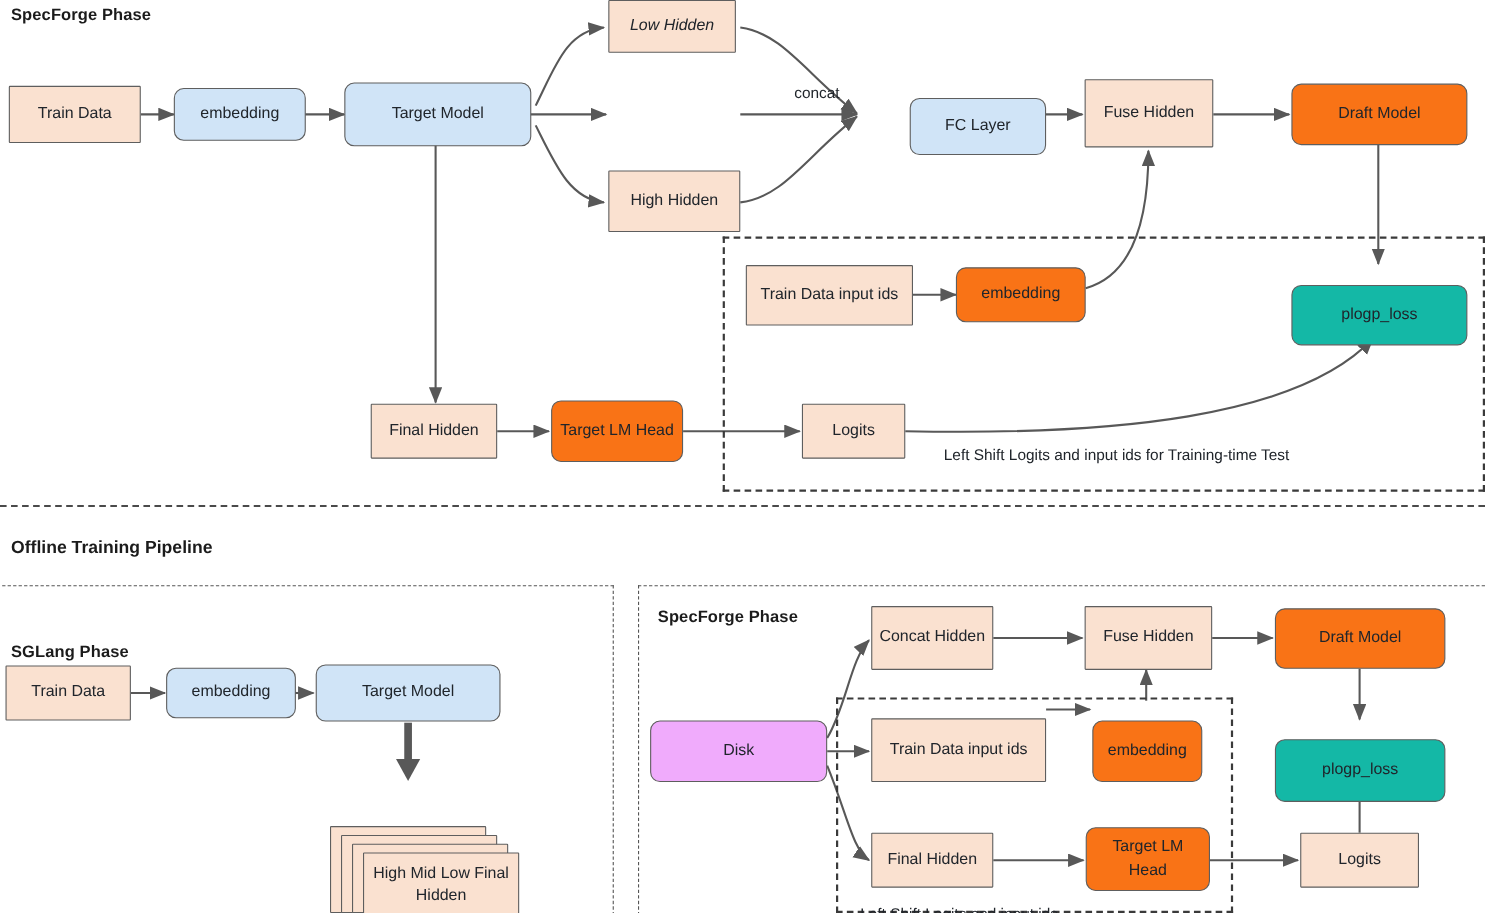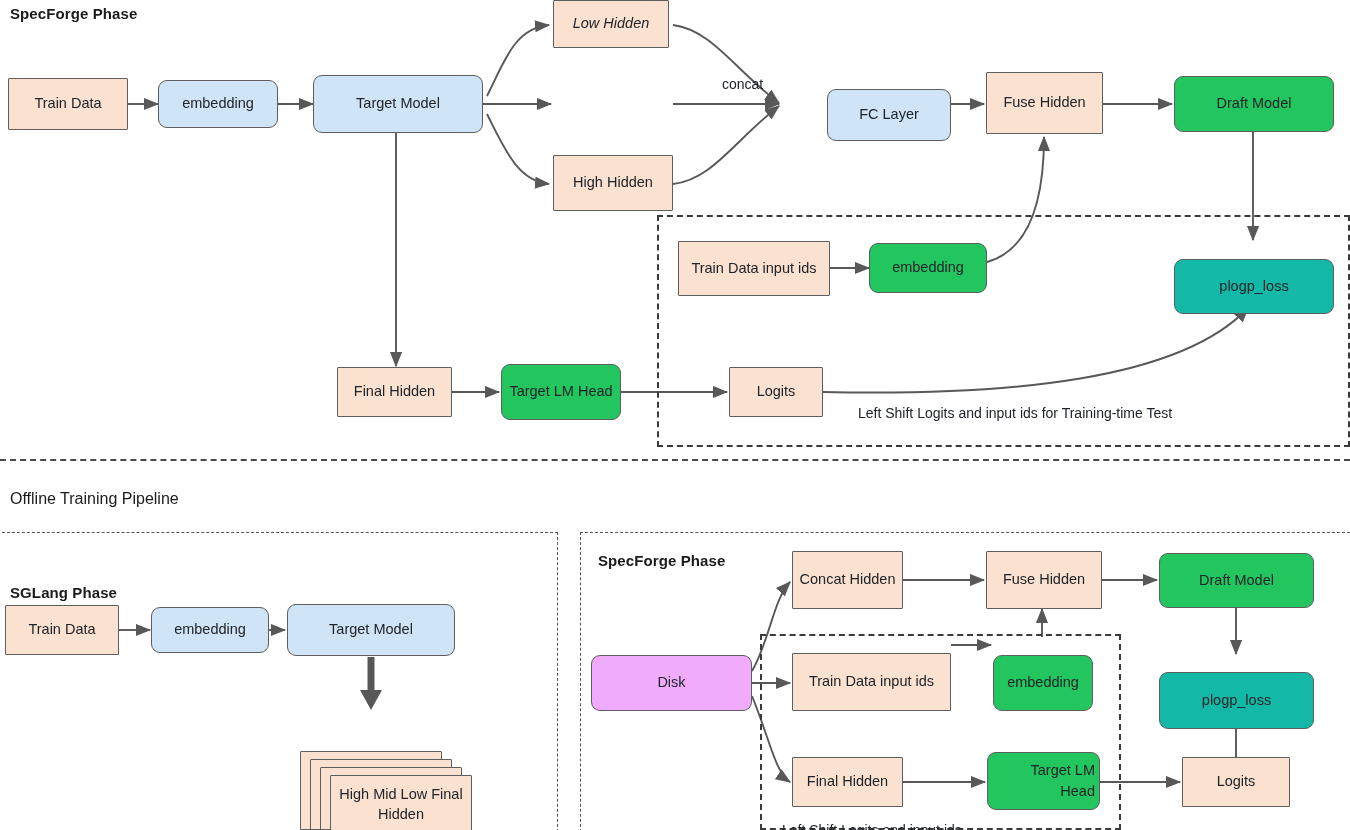--- a/index.html
+++ b/index.html
@@ -4,35 +4,35 @@
 <style>
   html,body{margin:0;padding:0;background:#ffffff;}
   body{font-family:"Liberation Sans", sans-serif;}
   #page{position:relative;width:1350px;height:830px;background:#fff;overflow:hidden;}
 
   .phase-title{
     position:absolute;font-weight:bold;font-size:15px;color:#1b1b1b;
     letter-spacing:.1px;white-space:nowrap;
   }
   .section-title{
-    position:absolute;font-weight:normal;font-size:16px;color:#1b1b1b;
+    position:absolute;font-weight:bold;font-size:16px;color:#1b1b1b;
     white-space:nowrap;
   }
 
   .node{
     position:absolute;box-sizing:border-box;
     border:1.6px solid #5e5e5e;
     display:flex;align-items:center;justify-content:center;
     text-align:center;line-height:1.45;
     font-size:14.5px;color:#20252b;
     padding:2px 4px;
   }
   .peach{background:#fae1d0;}
   .lblue{background:#d0e4f7;}
-  .lblue2{background:#22c55e;text-align:right;}
+  .lblue2{background:#f97316;}
   .dblue{background:#14b8a6;margin-top:16px;}
   .white{background:#f0abfc;}
   .rnd{border-radius:9px;}
   .sq{border-radius:1px;}
 
   .stack-card{
     position:absolute;box-sizing:border-box;
     background:#fae1d0;border:1.6px solid #5e5e5e;border-radius:1px;
   }
 

